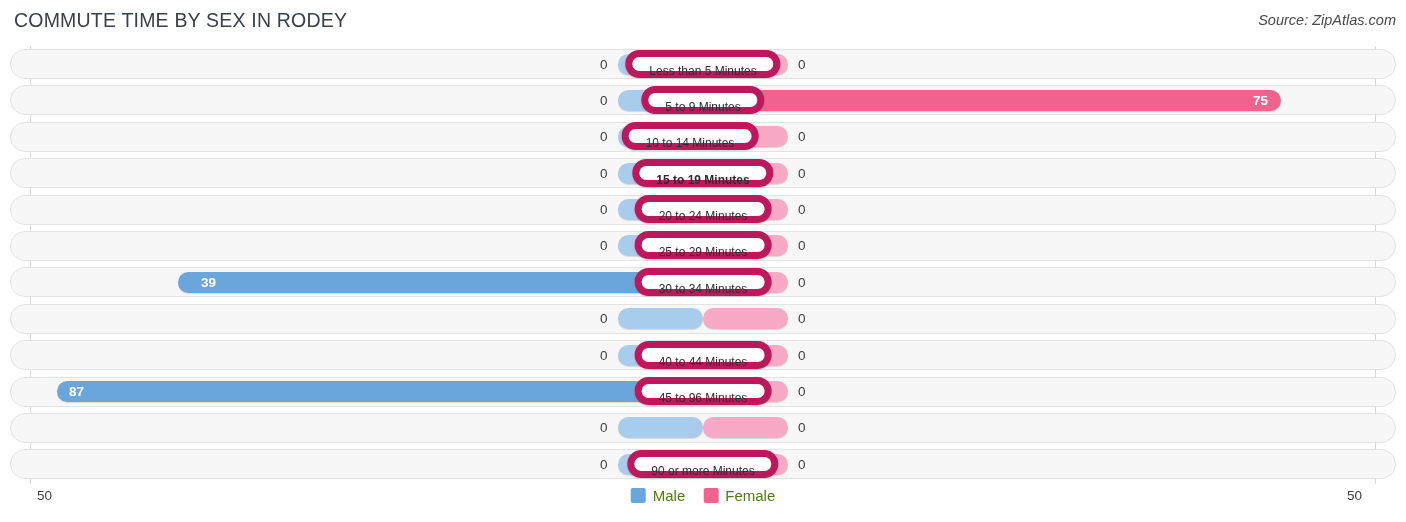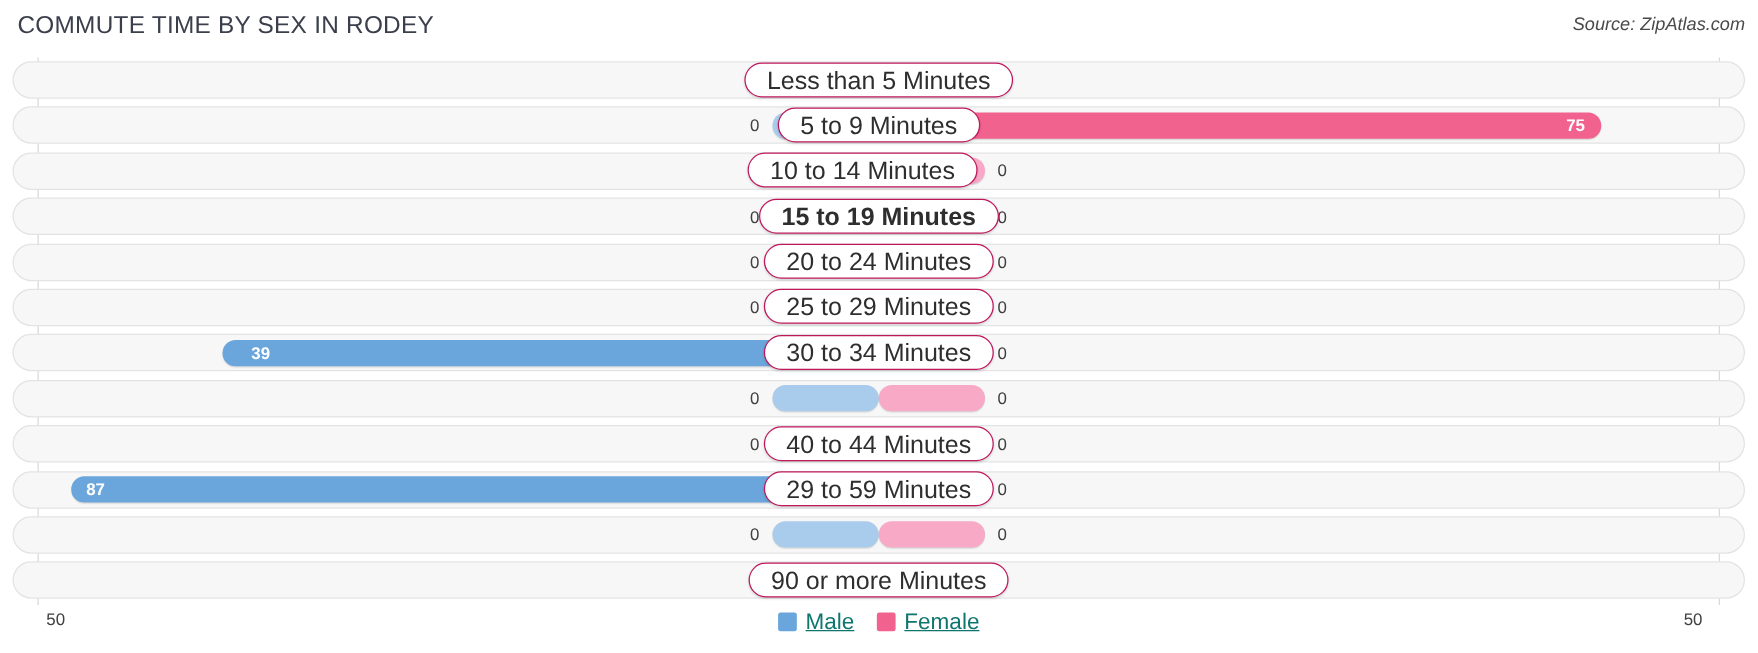--- a/index.html
+++ b/index.html
@@ -121,23 +121,23 @@
   
   .cat-pill {
     position: absolute;
     left: 50%;
     transform: translateX(-50%);
     top: 3.5px;
     height: 28px;
     line-height: 28px;
     padding: 0 17px;
     background: #ffffff;
-    border: 1px solid #be185d;
+    border: 7px solid #be185d;
     border-radius: 14px;
-    font-size: 20px;
+    font-size: 12px;
     color: #2e2e2e;
     white-space: nowrap;
     box-shadow: 0 1px 2px rgba(0,0,0,0.16);
     box-sizing: border-box;
     z-index: 5;
   }
 
   
   .footer {
     position: absolute;
@@ -171,24 +171,23 @@
   }
   .swatch {
     width: 15px;
     height: 15px;
     border-radius: 2px;
     display: block;
   }
   .swatch.male   { background: #6aa6dc; }
   .swatch.female { background: #f2628f; }
   .legend-label {
-    font-size: 18px;
-    color: #0f766e;
-    white-space: nowrap;
-    text-decoration: underline;
+    font-size: 15px;
+    color: #4d7c0f;
+    white-space: nowrap;
   }
 </style>
 </head>
 <body>
 
 <div class="header">
   <div class="chart-title">COMMUTE TIME BY SEX IN RODEY</div>
   <div class="source">Source: ZipAtlas.com</div>
 </div>
 
@@ -266,21 +265,21 @@
         <div class="bar female" style="left: 703px; width: 85px;"></div>
         <div class="val" style="left: 798px;">0</div>
         <div class="cat-pill" style="left: 703px;">40 to 44 Minutes</div>
       </div>
       <div class="row">
         <div class="track"></div>
         <div class="bar male has-value" style="left: 56.92px; width: 646.08px;"></div>
         <div class="val inside" style="left: 68.92px; z-index: 6;">87</div>
         <div class="bar female" style="left: 703px; width: 85px;"></div>
         <div class="val" style="left: 798px;">0</div>
-        <div class="cat-pill" style="left: 703px;">29 to 59 Minutes</div>
+        <div class="cat-pill" style="left: 703px;">45 to 96 Minutes</div>
       </div>
       <div class="row">
         <div class="track"></div>
         <div class="bar male" style="left: 618px; width: 85px;"></div>
         <div class="val" style="left: 600px;">0</div>
         <div class="bar female" style="left: 703px; width: 85px;"></div>
         <div class="val" style="left: 798px;">0</div>
       </div>
       <div class="row">
         <div class="track"></div>

